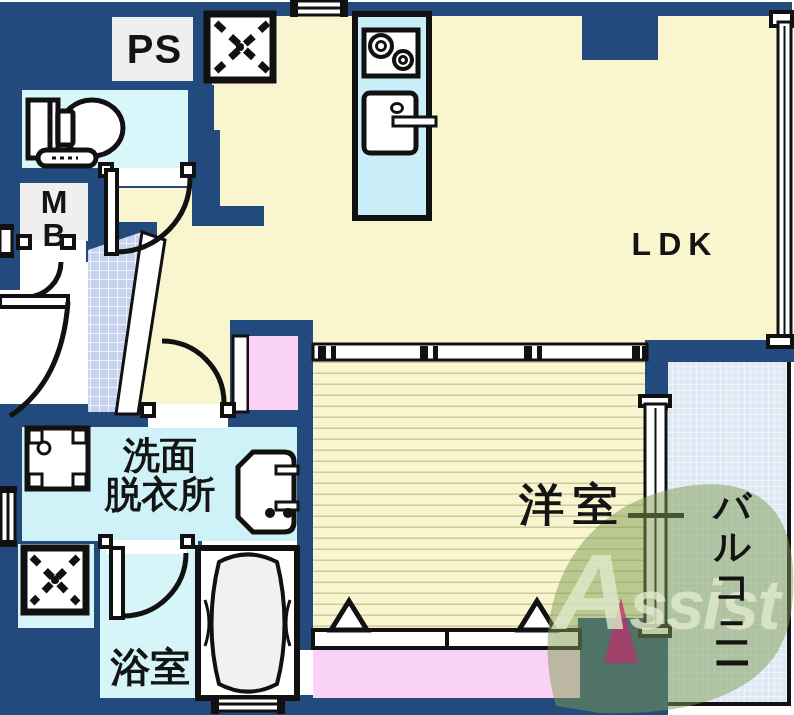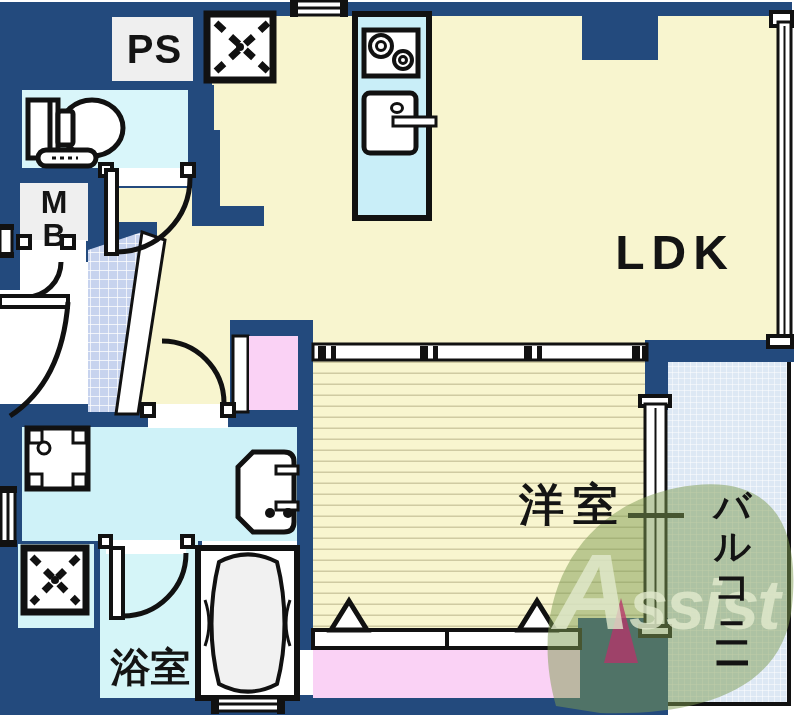--- a/index.html
+++ b/index.html
@@ -5,21 +5,21 @@
   html,body{margin:0;padding:0;background:#fff;}
   #stage{position:relative;width:794px;height:715px;background:#ffffff;overflow:hidden;
          font-family:"Liberation Sans", sans-serif;}
   #stage svg{position:absolute;left:0;top:0;}
   .lbl{position:absolute;color:#141414;font-weight:bold;line-height:1.05;
        white-space:nowrap;pointer-events:none;}
   .ctr{text-align:center;}
   #lbl-ps{left:112px;top:17px;width:85px;height:64px;line-height:64px;font-size:40px;letter-spacing:1px;}
   #lbl-mb{left:20px;top:186px;width:68px;font-size:32px;line-height:33px;}
   #lbl-mb span{display:block;}
-  #lbl-ldk{left:555px;top:228px;width:240px;font-size:48px;letter-spacing:7px;}
+  #lbl-ldk{left:555px;top:228px;width:240px;font-size:32px;letter-spacing:7px;}
   #lbl-ldk-size{left:555px;top:285px;width:240px;font-size:42px;}
   #lbl-wash{left:75px;top:436px;width:170px;font-size:37px;line-height:39px;}
   #lbl-bath{left:98px;top:646px;width:105px;font-size:40px;}
   #lbl-yo{left:478px;top:481px;width:190px;font-size:45px;letter-spacing:9px;}
   #lbl-yo-size{left:478px;top:541px;width:190px;font-size:44px;}
   #lbl-cl{left:420px;top:651px;width:185px;font-size:40px;letter-spacing:1px;}
   #lbl-balcony{left:712px;top:464px;height:240px;writing-mode:vertical-rl;
                font-size:37px;letter-spacing:3px;font-weight:bold;}
   #watermark-text{left:553px;top:538px;width:250px;font-style:italic;font-weight:bold;
         color:rgba(227,234,206,0.78);letter-spacing:-2px;}
@@ -266,17 +266,21 @@
 </svg>
 
 <div class="lbl" id="watermark-text"><span class="big">A</span><span class="small">ssist</span></div>
 
 <div class="lbl ctr" id="lbl-ps">PS</div>
 <div class="lbl ctr" id="lbl-mb">
       <span>M</span>
       <span>B</span>
     </div>
 <div class="lbl ctr" id="lbl-ldk">LDK</div>
+<div class="lbl ctr" id="lbl-wash">
+      <div>洗面</div>
+      <div>脱衣所</div>
+    </div>
 <div class="lbl ctr" id="lbl-yo">洋室</div>
 <div class="lbl ctr" id="lbl-bath">浴室</div>
 <div class="lbl" id="lbl-balcony">バルコニー</div>
 
 </div>
 
 </body></html>

